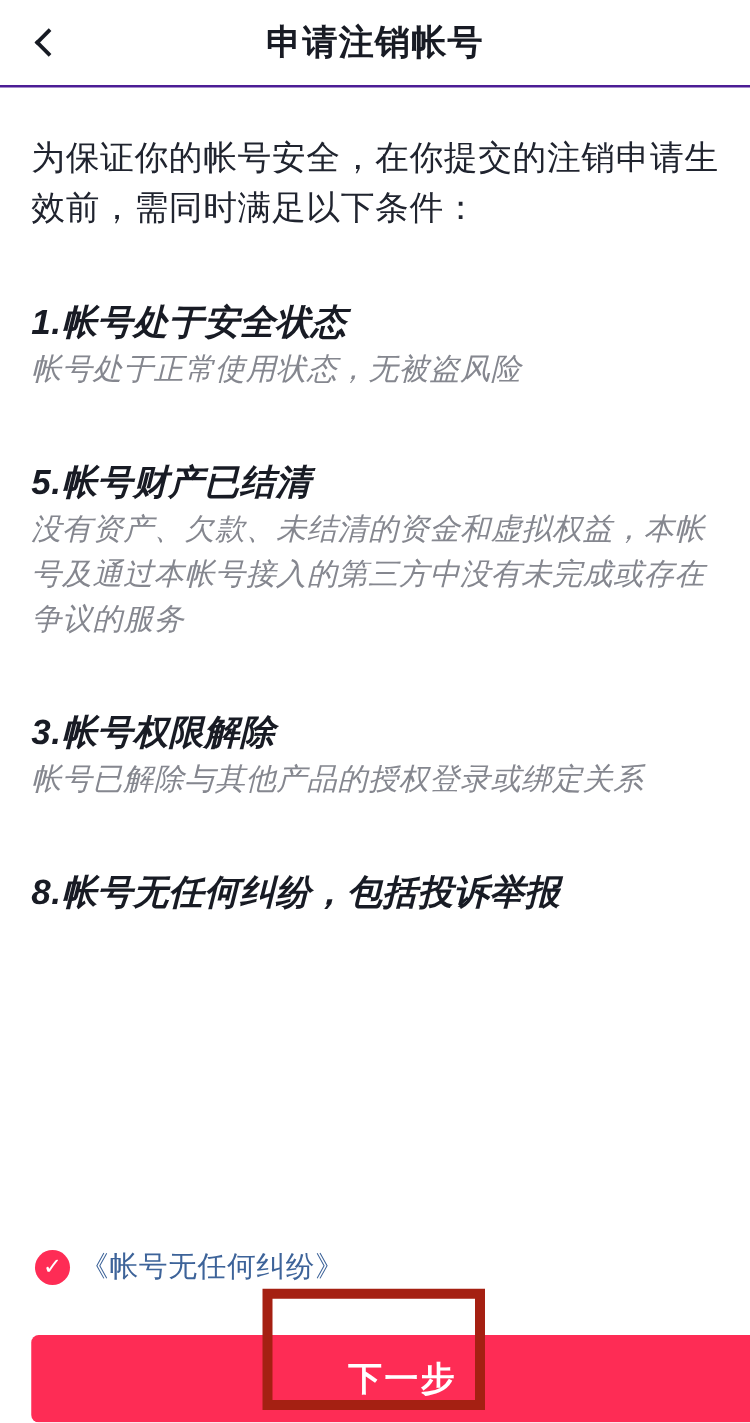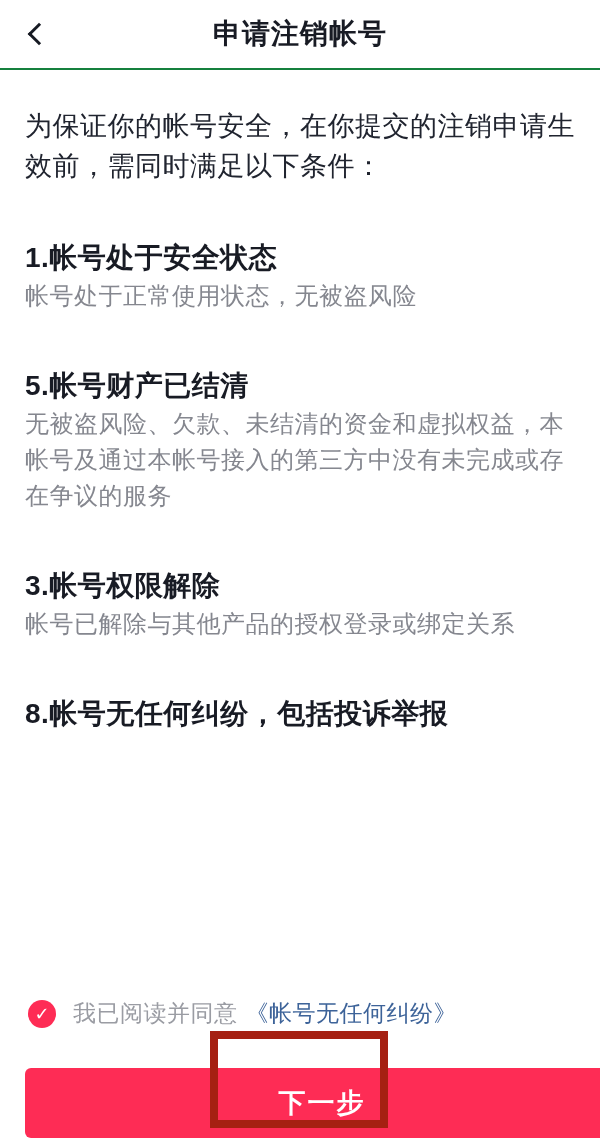--- a/index.html
+++ b/index.html
@@ -16,21 +16,21 @@
   }
 
   
   .header {
     position: relative;
     height: 70px;
     background: #ffffff;
     display: flex;
     align-items: center;
     justify-content: center;
-    border-bottom: 2px solid #15803d;
+    border-bottom: 2px solid #4c1d95;
   }
   .back-btn {
     position: absolute;
     left: 12px;
     top: 10px;
     width: 48px;
     height: 48px;
     display: flex;
     align-items: center;
     justify-content: center;
@@ -58,21 +58,21 @@
   .content {
     padding: 36px 13px 0 25px;
   }
   .intro {
     font-size: 27px;
     line-height: 40px;
     font-weight: 500;
     color: #20242f;
     letter-spacing: 0.5px;
   }
-  .section { margin-top: 52px; }
+  .section { margin-top: 52px; font-style: italic; }
   .section h2 {
     font-size: 28px;
     line-height: 40px;
     font-weight: 700;
     color: #181b24;
     letter-spacing: 0.5px;
   }
   .section p {
     font-size: 24px;
     line-height: 36px;
@@ -168,39 +168,38 @@
   <div class="content">
     <div class="intro">为保证你的帐号安全，在你提交的注销申请生效前，需同时满足以下条件：</div>
 
     <div class="section">
       <h2>1.帐号处于安全状态</h2>
       <p>帐号处于正常使用状态，无被盗风险</p>
     </div>
 
     <div class="section">
       <h2>5.帐号财产已结清</h2>
-      <p>无被盗风险、欠款、未结清的资金和虚拟权益，本帐号及通过本帐号接入的第三方中没有未完成或存在争议的服务</p>
+      <p>没有资产、欠款、未结清的资金和虚拟权益，本帐号及通过本帐号接入的第三方中没有未完成或存在争议的服务</p>
     </div>
 
     <div class="section">
       <h2>3.帐号权限解除</h2>
       <p>帐号已解除与其他产品的授权登录或绑定关系</p>
     </div>
 
     <div class="section">
       <h2>8.帐号无任何纠纷，包括投诉举报</h2>
 
     </div>
   </div>
 
   <div class="agreement">
     <span class="check-circle">
       <span>✓</span>
     </span>
-    <span class="agreement-label">我已阅读并同意</span>
     <a class="agreement-link">《帐号无任何纠纷》</a>
   </div>
 
   <button class="next-btn">下一步</button>
 
   <div class="annotation-box"></div>
 
 </div>
 
 </body></html>

